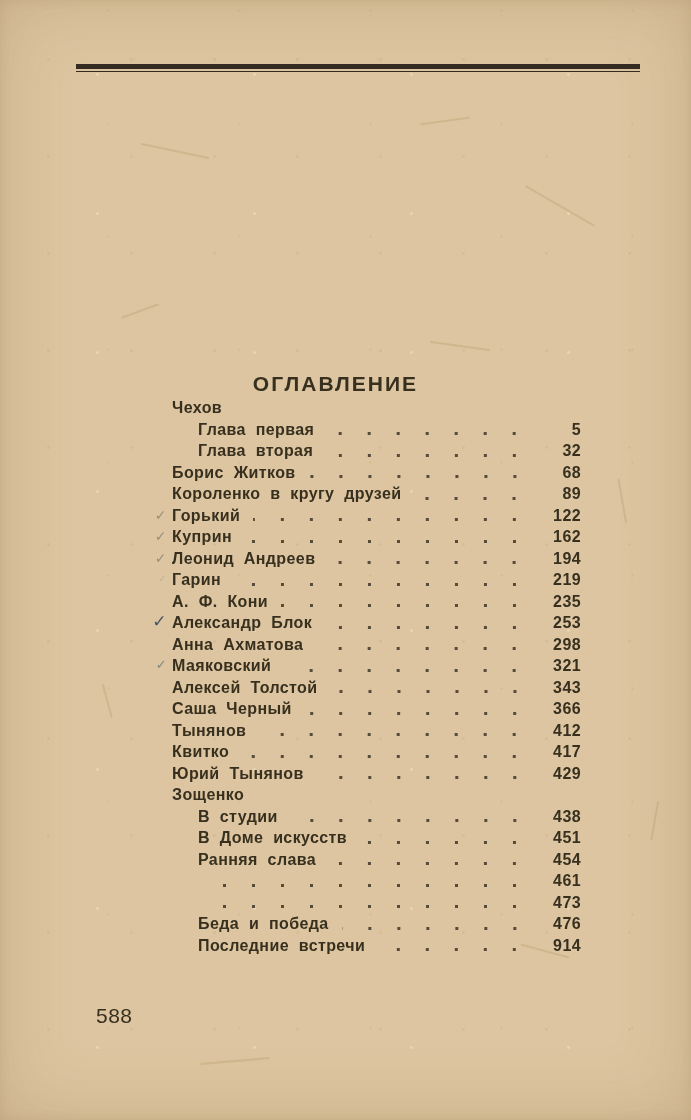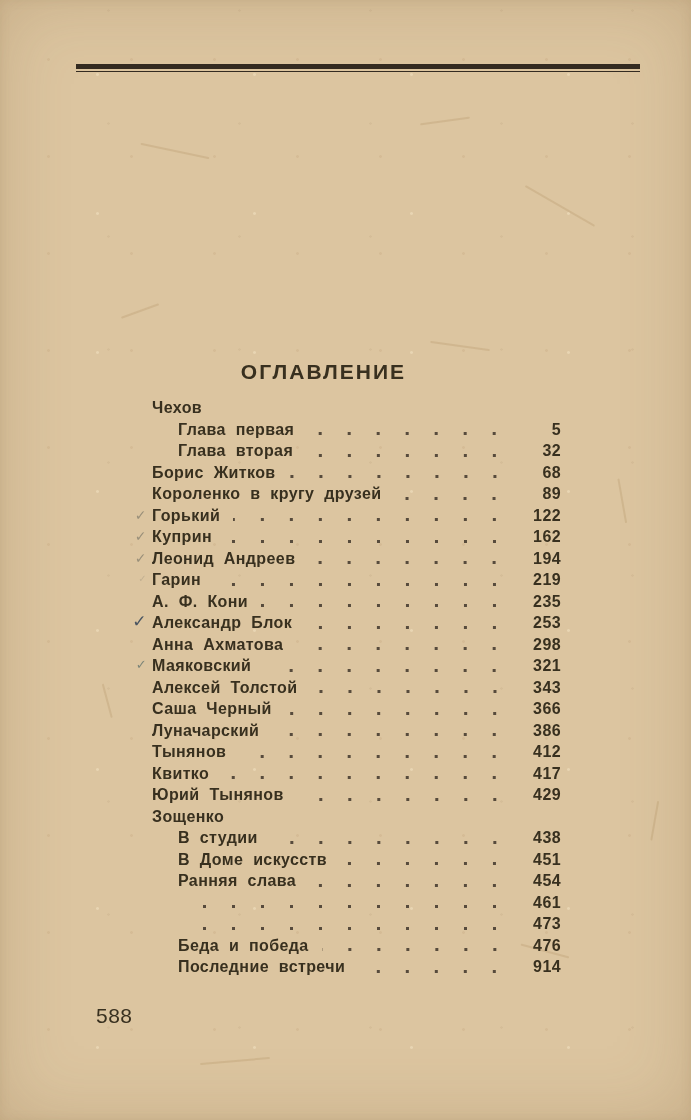--- a/index.html
+++ b/index.html
@@ -25,27 +25,27 @@
     border-radius:1px;pointer-events:none;
   }
   .top-rule{
     position:absolute;top:64px;left:76px;width:564px;height:8px;
     border-top:5px solid var(--rule,#261f17);
     border-bottom:1.5px solid var(--rule,#261f17);
     box-sizing:border-box;
     opacity:.92;
   }
   .toc-title{
-    position:absolute;top:356px;left:0;width:639px;margin:4px;
+    position:absolute;top:356px;left:0;width:639px;margin:16px;
     text-align:center;
     font-size:21px;font-weight:700;letter-spacing:2px;
     color:var(--ink,#38301f);
   }
   .toc{
-    position:absolute;top:397px;left:124px;width:437px;
+    position:absolute;top:397px;left:144px;width:437px;
   }
   .row{
     position:relative;display:flex;align-items:flex-start;
     height:21.5px;line-height:21.5px;
     padding-left:28px;box-sizing:border-box;
     font-size:16px;font-weight:700;color:var(--ink,#38301f);
     letter-spacing:.4px;word-spacing:5px;white-space:nowrap;
   }
   .row.indent{padding-left:54px;}
   .check{
@@ -192,26 +192,20 @@
     <span class="num">343</span>
   </div>
 
   <div class="row">
     <span class="check"></span>
     <span class="label">Саша Черный</span>
     <span class="leader"></span>
     <span class="num">366</span>
   </div>
 
-  <div class="row">
-    <span class="check"></span>
-    <span class="label">Луначарский</span>
-    <span class="leader"></span>
-    <span class="num">386</span>
-  </div>
 
   <div class="row">
     <span class="check"></span>
     <span class="label">Тынянов</span>
     <span class="leader"></span>
     <span class="num">412</span>
   </div>
 
   <div class="row">
     <span class="check"></span>

